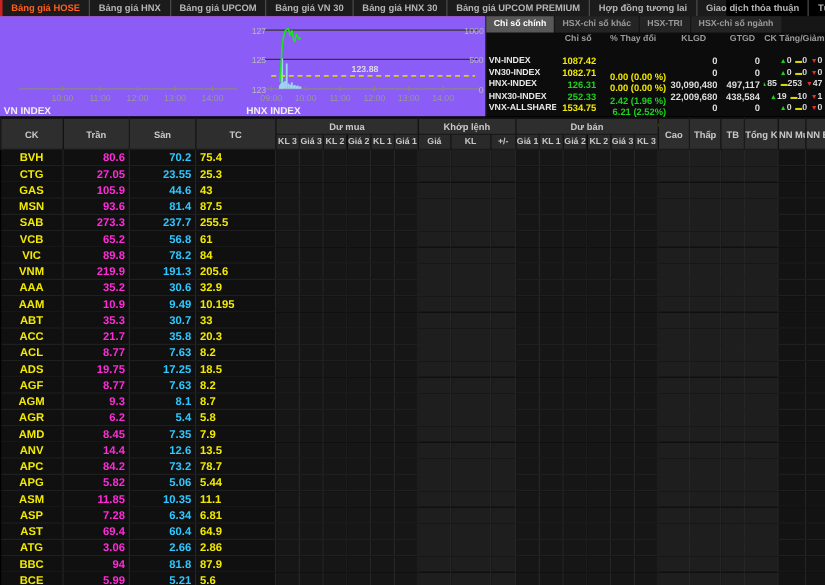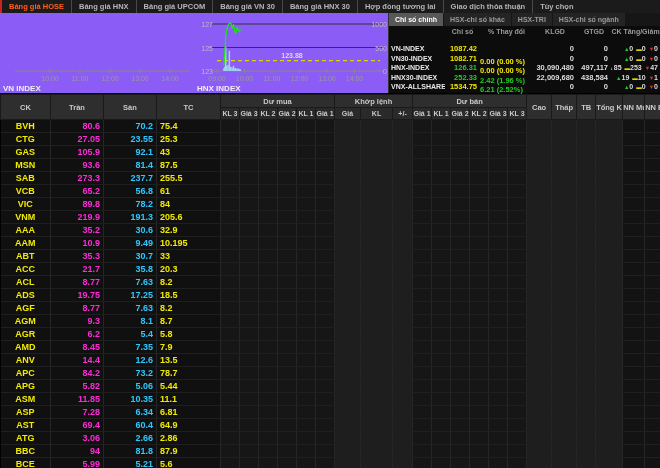--- a/index.html
+++ b/index.html
@@ -1,19 +1,19 @@
 <!DOCTYPE html>
 <html style="--ceiling: #ff2ad9; --floor: #2ec8ff; --reference: #f2ea00; --up: #1fd11f; --down: #e03131; --flat: #d8d800; --active_tab: #ff5f1f; --clock: #f5e400; --line_green: #1ae51a; --volume_blue: #9fd4ef; --ref_line: #d8d800;"><head>
 <meta charset="utf-8">
 <style>
   html,body{margin:0;padding:0;background:#000;}
   #app{position:relative;width:660px;height:468px;background:#000;overflow:hidden;
        font-family:"Liberation Sans",sans-serif;-webkit-font-smoothing:none;}
   
-  .topbar{position:absolute;left:0;top:0;width:660px;height:13px;background:#1b1b1b;
+  .topbar{position:absolute;left:0;top:0;width:581px;height:13px;background:#1b1b1b;
           display:flex;align-items:center;border-bottom:7px solid #ef4444;}
   .topbar .tabs{display:flex;height:13px;align-items:center;}
   .toptab{font-size:7.5px;font-weight:bold;color:#b5b5b5;padding:0 7px;line-height:13px;
           border-left:1px solid #4a4a4a;white-space:nowrap;cursor:pointer;}
   .toptab.active{color:var(--active_tab);border-left:2px solid #c22;}
   
   .charts{position:absolute;left:0;top:13px;width:388px;height:80px;display:flex;background:#8b5cf6;}
   .charts svg{display:block;}
   
   .ipanel{position:absolute;left:388px;top:13px;width:272px;height:80px;background:#0c0c0c;
@@ -22,21 +22,21 @@
   .itab{font-size:7px;font-weight:bold;color:#9a9a9a;background:#242424;line-height:13px;
         padding:0 6px;white-space:nowrap;cursor:pointer;}
   .itab.active{background:#585858;color:#fff;}
   .ihead,.irow{display:grid;grid-template-columns:56px 35px 53px 44px 34px 1fr;align-items:center;}
   .ihead{height:10px;}
   .ihead span{font-size:7px;color:#9a9a9a;font-weight:bold;text-align:center;white-space:nowrap;}
   .irow{height:9.5px;}
   .irow span{font-size:7.5px;font-weight:bold;white-space:nowrap;overflow:hidden;}
   .iname{color:#e8e8e8;text-align:left;padding-left:2px;font-size:7px !important;}
   .ival,.iklgd,.igtgd{text-align:right;padding-right:3px;}
-  .ichg{text-align:left;margin-top:25px;}
+  .ichg{text-align:right;margin-top:25px;}
   .iwhite{color:#dedede;}
   .g{color:var(--up);} .y{color:var(--reference);}
   .ick{display:flex;justify-content:flex-end;gap:3px;padding-right:2px;align-items:center;}
   .ick b{font-size:7px;color:#dcdcdc;font-weight:bold;}
   .ick i{font-style:normal;font-size:5.5px;}
   .aup{color:var(--up);} .afl{color:var(--flat);} .adn{color:var(--down);}
   
   .board{position:absolute;left:0;top:94px;width:660px;}
   .board table{border-collapse:collapse;table-layout:fixed;width:660px;}
   .board th{background:#2e2e2e;color:#c9c9c9;font-size:7.5px;font-weight:bold;
@@ -60,20 +60,21 @@
 
 <div id="app">
 
   <div class="topbar">
     <div class="tabs">
         <div class="toptab active">Bảng giá HOSE</div>
         <div class="toptab">Bảng giá HNX</div>
         <div class="toptab">Bảng giá UPCOM</div>
         <div class="toptab">Bảng giá VN 30</div>
         <div class="toptab">Bảng giá HNX 30</div>
+        <div class="toptab">Bảng giá UPCOM PREMIUM</div>
         <div class="toptab">Hợp đồng tương lai</div>
         <div class="toptab">Giao dịch thỏa thuận</div>
         <div class="toptab">Tùy chọn</div>
       </div>
 
   </div>
 
   <div class="charts">
     <svg id="vnChart" width="194" height="80">
         <line x1="15" y1="58" x2="190" y2="58" stroke="#888" stroke-width="1"></line>
@@ -326,21 +327,21 @@
             <td class="c-mid gb"></td>
             <td class="c-mid"></td>
             <td class="c-mid"></td>
             <td class="c-mid"></td>
             <td class="c-nn"></td>
             <td class="c-nn"></td>
           </tr>
           <tr>
             <td class="ck c-l">GAS</td>
             <td class="tran c-l">105.9</td>
-            <td class="san c-l">92.1</td>
+            <td class="san c-l">44.6</td>
             <td class="tc c-l">43</td>
             <td class="c-dm gb"></td>
             <td class="c-dm"></td>
             <td class="c-dm"></td>
             <td class="c-dm"></td>
             <td class="c-dm"></td>
             <td class="c-dm"></td>
             <td class="c-kl gb"></td>
             <td class="c-kl"></td>
             <td class="c-kl"></td>

